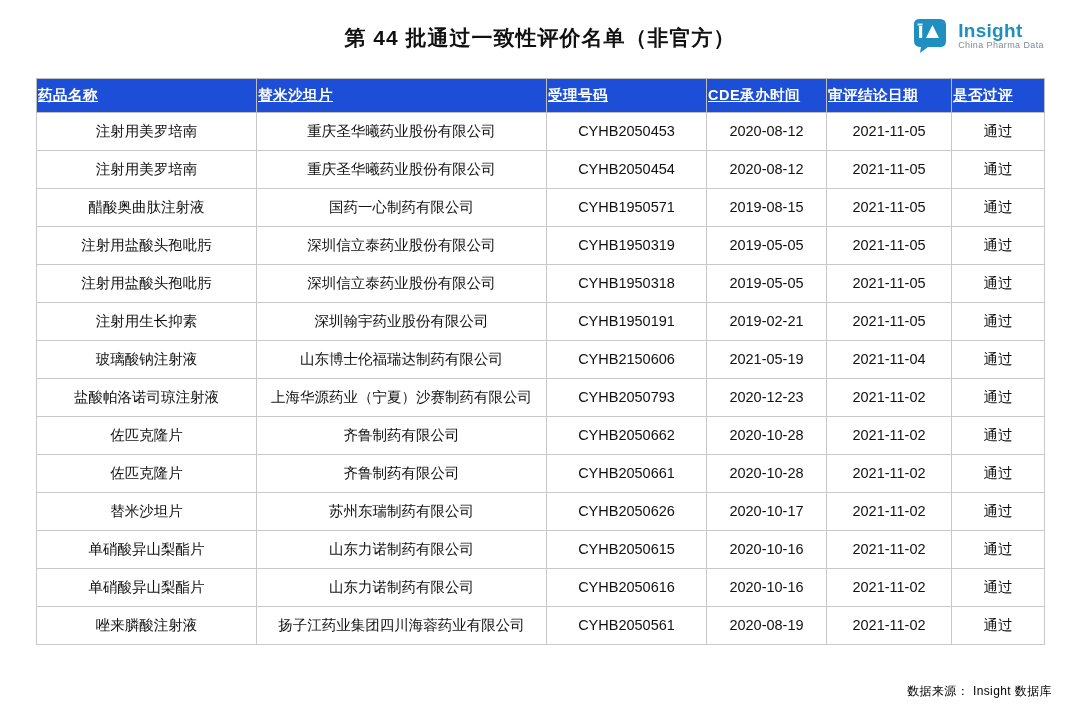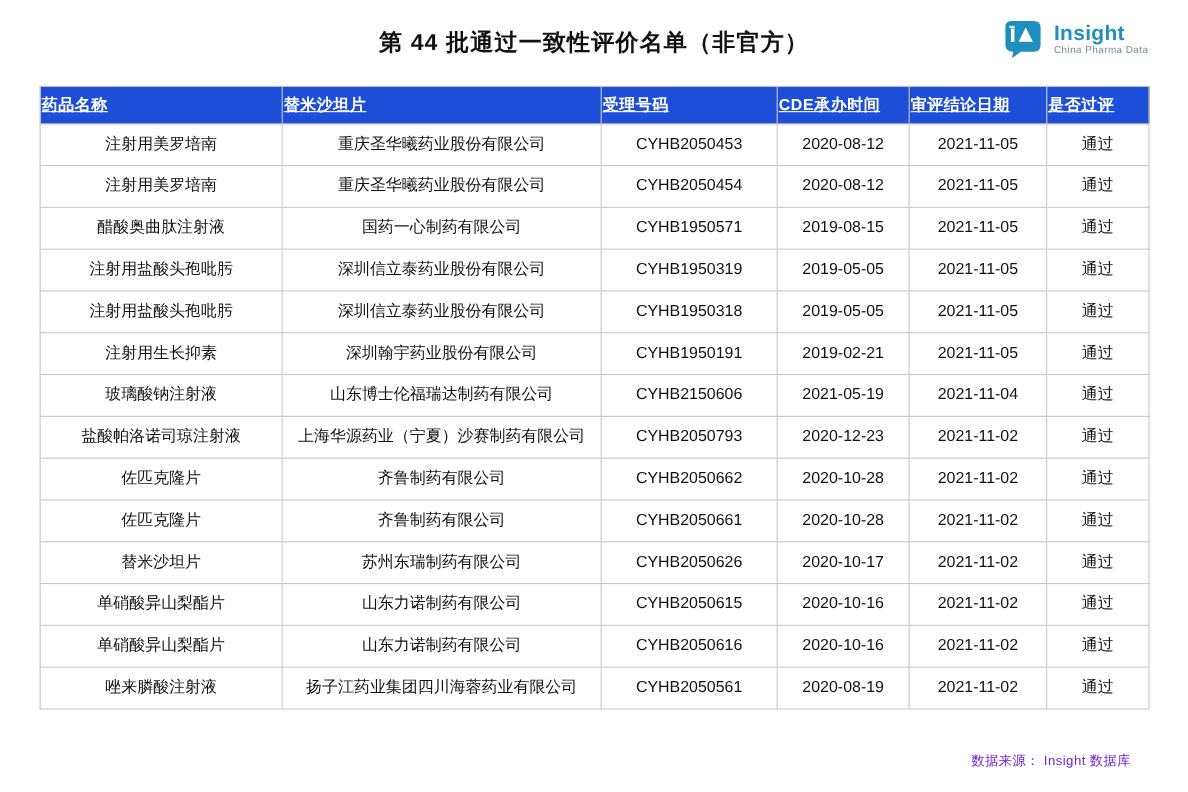--- a/index.html
+++ b/index.html
@@ -99,24 +99,24 @@
   }
   col.c0 { width: 220px; }
   col.c1 { width: 290px; }
   col.c2 { width: 160px; }
   col.c3 { width: 120px; }
   col.c4 { width: 125px; }
   col.c5 { width: 93px; }
   
   .footer {
     position: absolute;
-    right: 52px;
+    right: 28px;
     bottom: 20px;
     font-size: 12px;
-    color: #6d28d9;
+    color: #000000;
     letter-spacing: .4px;
   }
 </style>
 </head>
 <body>
 
 <div class="page">
 
   <div class="title">第 44 批通过一致性评价名单（非官方）</div>
 

